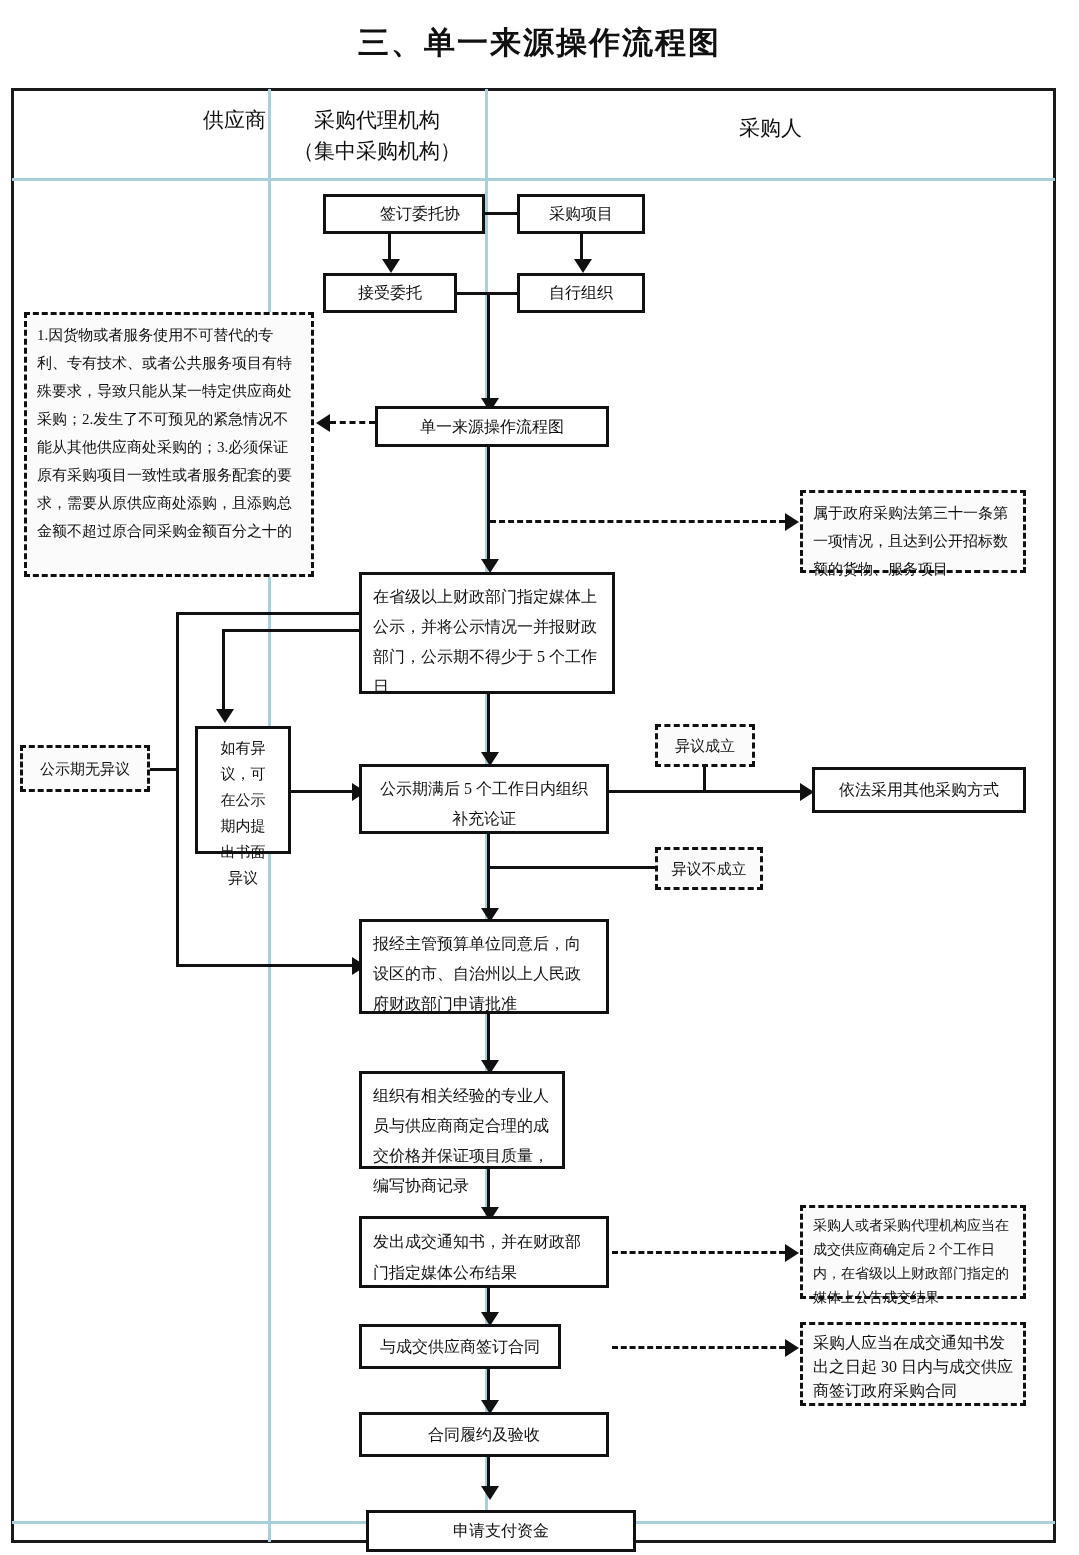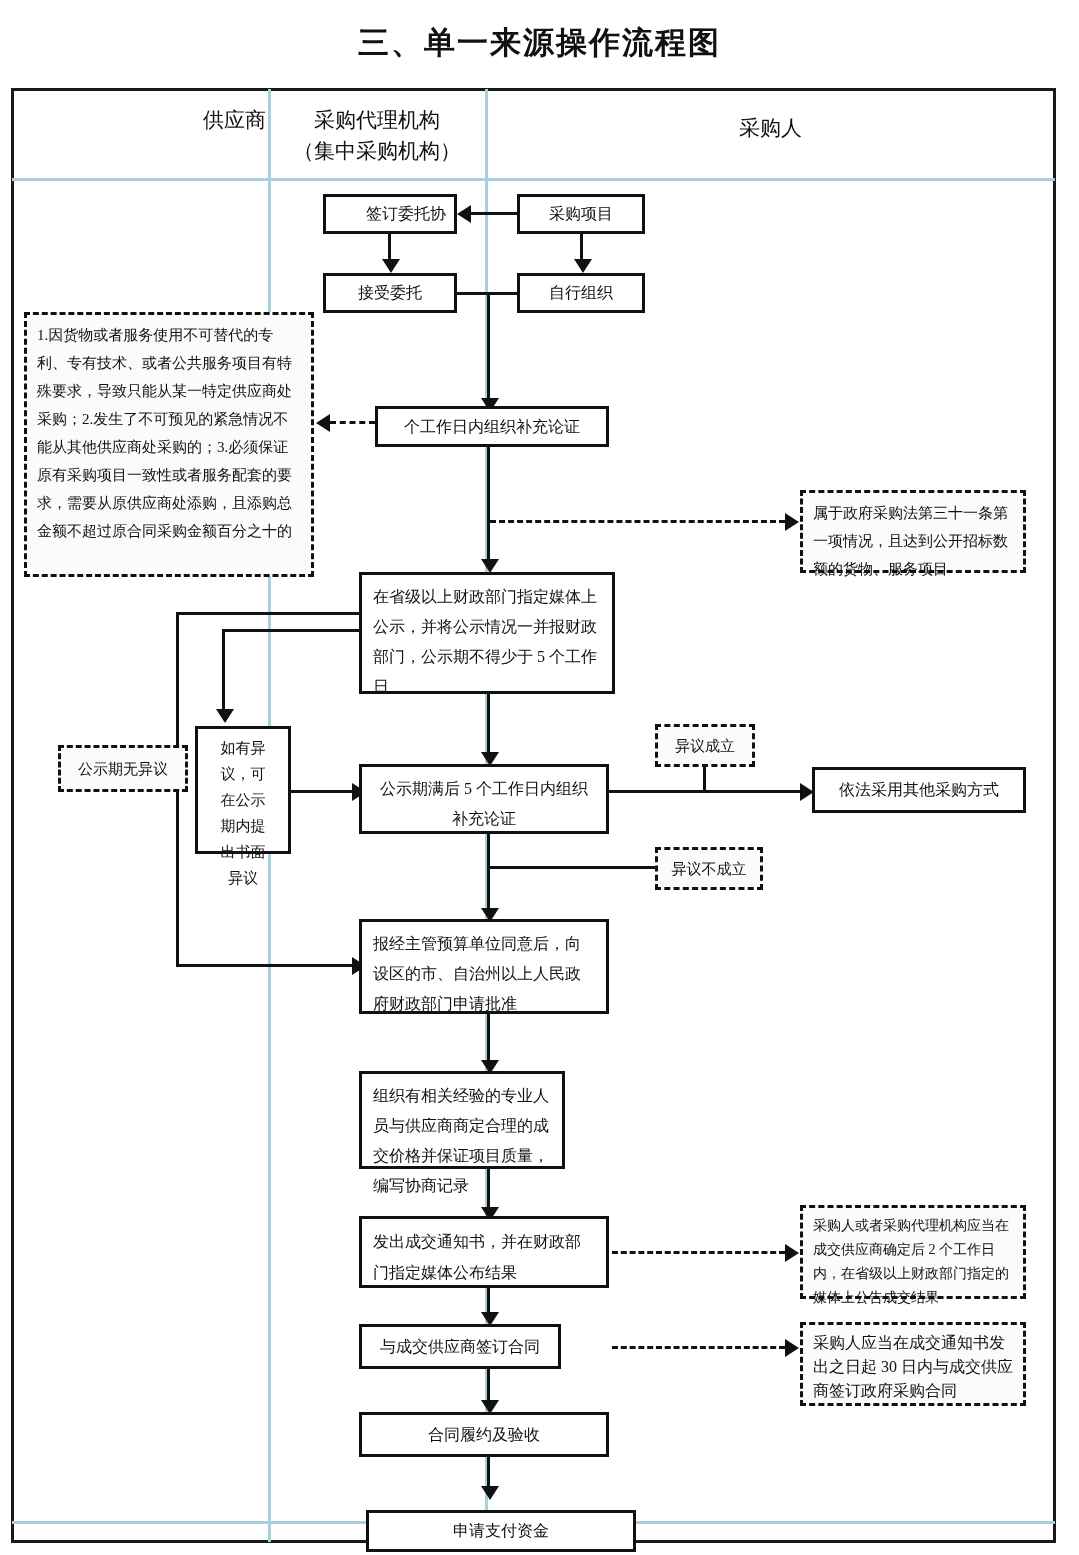--- a/index.html
+++ b/index.html
@@ -118,21 +118,21 @@
   <div class="lane-h" style="top:178px;"></div>
   <div class="lane-h" style="top:1521px;"></div>
 
   <div class="lane-head" style="left:14px; top:105px; width:252px;text-align:right;">供应商</div>
   <div class="lane-head" style="left:271px; top:105px; width:212px;">
     <div>采购代理机构</div>
     <div>（集中采购机构）</div>
   </div>
   <div class="lane-head" style="left:488px; top:113px; width:565px;">采购人</div>
 
-  <div class="box" style="left:323px; top:194px; width:134px; height:40px;padding-left:40px;">签订委托协</div>
+  <div class="box" style="left:323px; top:194px; width:162px; height:40px;padding-left:40px;">签订委托协</div>
   <div class="box" style="left:517px; top:194px; width:128px; height:40px;">采购项目</div>
 
   <div class="ln lnh" style="left:471px; top:212px; width:48px;"></div>
   <div class="arrow arr-left" style="left:457px; top:205px;"></div>
 
   <div class="box" style="left:323px; top:273px; width:134px; height:40px;">接受委托</div>
   <div class="box" style="left:517px; top:273px; width:128px; height:40px;">自行组织</div>
 
   <div class="ln lnv" style="left:388px; top:234px; width:3px; height:25px;"></div>
   <div class="arrow arr-down" style="left:382px; top:259px;"></div>
@@ -142,21 +142,21 @@
 
   <div class="ln lnh" style="left:457px; top:292px; width:62px;"></div>
   <div class="ln lnv" style="left:487px; top:292px; height:110px;"></div>
   <div class="arrow arr-down" style="left:481px; top:398px;"></div>
 
   <div class="dashed" style="left:24px; top:312px; width:290px; height:265px;">1.因货物或者服务使用不可替代的专利、专有技术、或者公共服务项目有特殊要求，导致只能从某一特定供应商处采购；2.发生了不可预见的紧急情况不能从其他供应商处采购的；3.必须保证原有采购项目一致性或者服务配套的要求，需要从原供应商处添购，且添购总金额不超过原合同采购金额百分之十的</div>
 
   <div class="dln dlnh" style="left:330px; top:421px; width:45px;"></div>
   <div class="arrow arr-left" style="left:316px; top:414px;"></div>
 
-  <div class="box" style="left:375px; top:406px; width:234px; height:41px;">个工作日内组织补充论证</div>
+  <div class="box" style="left:375px; top:406px; width:234px; height:41px;">单一来源操作流程图</div>
 
   <div class="dashed" style="left:800px; top:490px; width:226px; height:83px;">属于政府采购法第三十一条第一项情况，且达到公开招标数额的货物、服务项目</div>
 
   <div class="ln lnv" style="left:487px; top:447px; height:75px;"></div>
   <div class="dln dlnh" style="left:490px; top:520px; width:295px;"></div>
   <div class="arrow arr-right" style="left:785px; top:513px;"></div>
 
   <div class="ln lnv" style="left:487px; top:520px; height:43px;"></div>
   <div class="arrow arr-down" style="left:481px; top:559px;"></div>
 
@@ -166,21 +166,21 @@
 
   <div class="ln lnh" style="left:222px; top:629px; width:140px;"></div>
   <div class="ln lnv" style="left:222px; top:629px; height:80px;"></div>
   <div class="arrow arr-down" style="left:216px; top:709px;"></div>
 
   <div class="ln lnh" style="left:176px; top:612px; width:186px;"></div>
   <div class="ln lnv" style="left:176px; top:612px; height:355px;"></div>
   <div class="ln lnh" style="left:176px; top:964px; width:180px;"></div>
   <div class="arrow arr-right" style="left:352px; top:957px;"></div>
 
-  <div class="dashed center" style="left:20px; top:745px; width:130px; height:47px;margin-left:38px;">公示期无异议</div>
+  <div class="dashed center" style="left:20px; top:745px; width:130px; height:47px;">公示期无异议</div>
   <div class="ln lnh" style="left:150px; top:768px; width:28px;"></div>
 
   <div class="ln lnh" style="left:291px; top:790px; width:65px;"></div>
   <div class="arrow arr-right" style="left:352px; top:783px;"></div>
 
   <div class="ln lnv" style="left:487px; top:694px; height:62px;"></div>
   <div class="arrow arr-down" style="left:481px; top:752px;"></div>
 
   <div class="box multiline" style="left:359px; top:764px; width:250px; height:70px; text-align:center; line-height:30px;">公示期满后 5 个工作日内组织补充论证</div>
 

